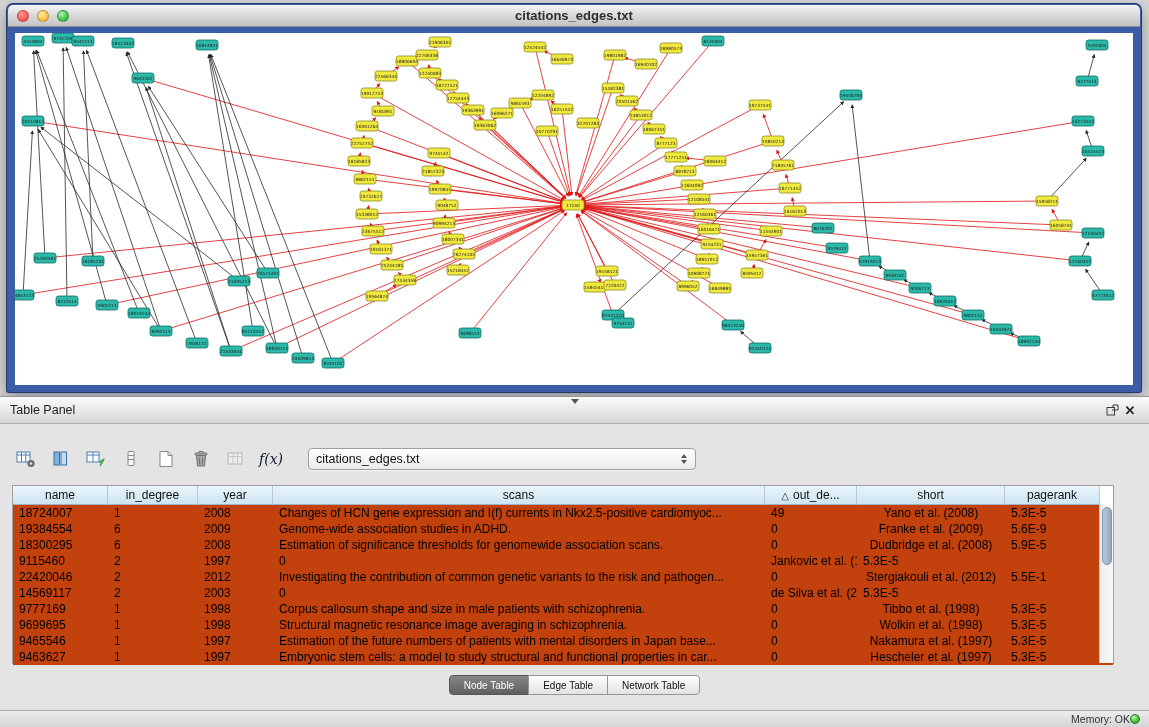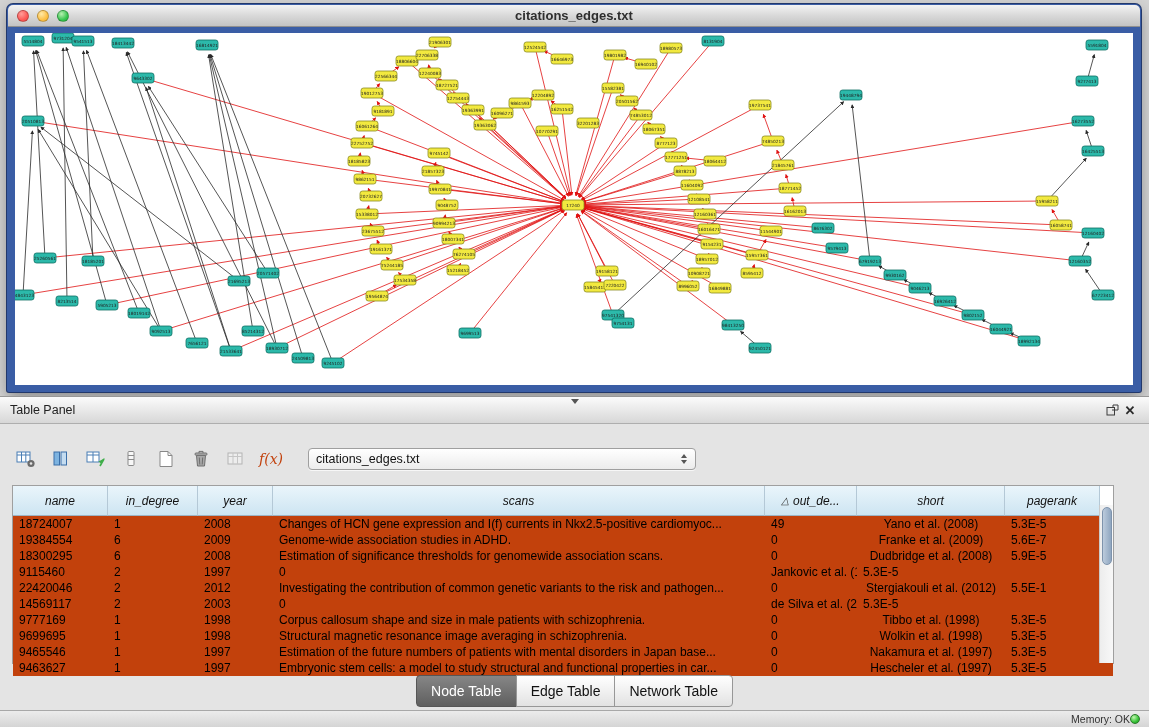--- a/index.html
+++ b/index.html
@@ -56,40 +56,40 @@
   }
   .panel-header .spacer { flex:1; }
   .panel-hdr-btn { display:flex; align-items:center; justify-content:center; width:18px; height:16px; cursor:default; }
   .close-x { font-size:13px; font-weight:bold; color:#2b2b2b; line-height:1; }
 
   .toolbar {
     position:absolute; left:14px; top:48px; height:28px;
     display:flex; align-items:center; gap:11px;
   }
   .tool-btn { width:24px; height:22px; display:flex; align-items:center; justify-content:center; }
-  .fx-label { font-style:italic; font-family:"DejaVu Serif", serif; font-size:14px; color:#c2410c; }
+  .fx-label { font-style:italic; font-family:"DejaVu Serif", serif; font-size:14px; color:#0f172a; }
   .network-select {
     margin-left:14px; width:388px; height:22px;
     border:1px solid #9f9f9f; border-radius:4px;
     background:linear-gradient(#ffffff, #ececec);
     box-shadow:0 1px 0 rgba(255,255,255,.7);
     display:flex; align-items:center; padding:0 7px;
     font-size:12.5px; color:#111;
   }
   .select-arrows { margin-left:auto; display:flex; flex-direction:column; gap:2px; padding-right:1px; }
   .select-arrows i { display:block; width:0; height:0; border-left:3.5px solid transparent; border-right:3.5px solid transparent; }
   .select-arrows .up { border-bottom:4px solid #555; }
   .select-arrows .down { border-top:4px solid #555; }
 
   .table-wrap {
     position:absolute; left:12px; top:88px; width:1102px; height:179px;
     background:#fff; border:1px solid #9f9f9f;
   }
   .thead, .trow { display:grid; grid-template-columns:95px 90px 75px 492px 92px 148px 95px; }
-  .thead { height:30px;font-style:italic; }
+  .thead { height:19px; }
   .hcell {
     background:linear-gradient(#eaf5fb, #cde5f2);
     border-right:1px solid #b4c8d6; border-bottom:1px solid #9db4c4;
     font-size:12px; color:#111;
     display:flex; align-items:center; justify-content:center; gap:4px;
     white-space:nowrap; overflow:hidden;
   }
   .sort-tri { font-size:10px; color:#333; }
   .trow { height:16px; align-items:center; background:#c2410c; }
   .tcell { font-size:12px; color:#000; padding:0 6px; white-space:nowrap; overflow:hidden; }
@@ -100,24 +100,24 @@
     border-left:1px solid #c9c9c9;
   }
   .vthumb {
     position:absolute; top:2px; left:1.5px; width:10px; height:58px; border-radius:5px;
     background:linear-gradient(to right, #bccbdc, #8fa6c0);
     border:1px solid #7e93ac;
   }
 
   .table-tabs { position:absolute; left:0; right:0; top:278px; display:flex; justify-content:center; }
   .tab {
-    height:32px; display:flex; align-items:center; padding:0 14px;
+    height:20px; display:flex; align-items:center; padding:0 14px;
     border:1px solid #979797; margin-left:-1px;
     background:linear-gradient(#ffffff, #e2e2e2);
-    font-size:14px; color:#111;
+    font-size:10px; color:#111;
   }
   .tab:first-child { border-radius:4px 0 0 4px; margin-left:0; }
   .tab:last-child { border-radius:0 4px 4px 0; }
   .tab.selected { background:linear-gradient(#868686, #5f5f5f); color:#fff; border-color:#565656; }
 
   
   .status-bar {
     position:absolute; left:0; bottom:0; width:1149px; height:17px;
     background:linear-gradient(#ececec, #d5d5d5);
     border-top:1px solid #a8a8a8;
@@ -890,21 +890,21 @@
           <div class="tcell col-short">Yano et al. (2008)</div>
           <div class="tcell col-pagerank">5.3E-5</div>
         </div>
         <div class="trow">
           <div class="tcell col-name">19384554</div>
           <div class="tcell col-in_degree">6</div>
           <div class="tcell col-year">2009</div>
           <div class="tcell col-title">Genome-wide association studies in ADHD.</div>
           <div class="tcell col-out_degree">0</div>
           <div class="tcell col-short">Franke et al. (2009)</div>
-          <div class="tcell col-pagerank">5.6E-7</div>
+          <div class="tcell col-pagerank">5.6E-9</div>
         </div>
         <div class="trow">
           <div class="tcell col-name">18300295</div>
           <div class="tcell col-in_degree">6</div>
           <div class="tcell col-year">2008</div>
           <div class="tcell col-title">Estimation of significance thresholds for genomewide association scans.</div>
           <div class="tcell col-out_degree">0</div>
           <div class="tcell col-short">Dudbridge et al. (2008)</div>
           <div class="tcell col-pagerank">5.9E-5</div>
         </div>

